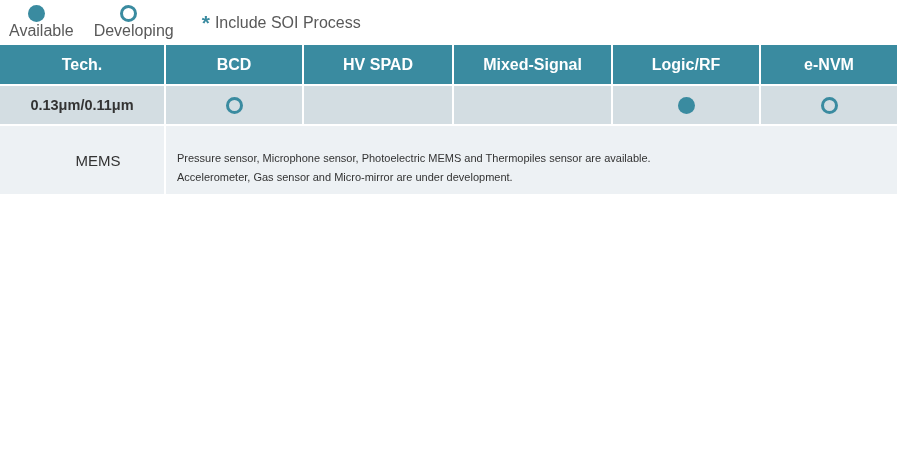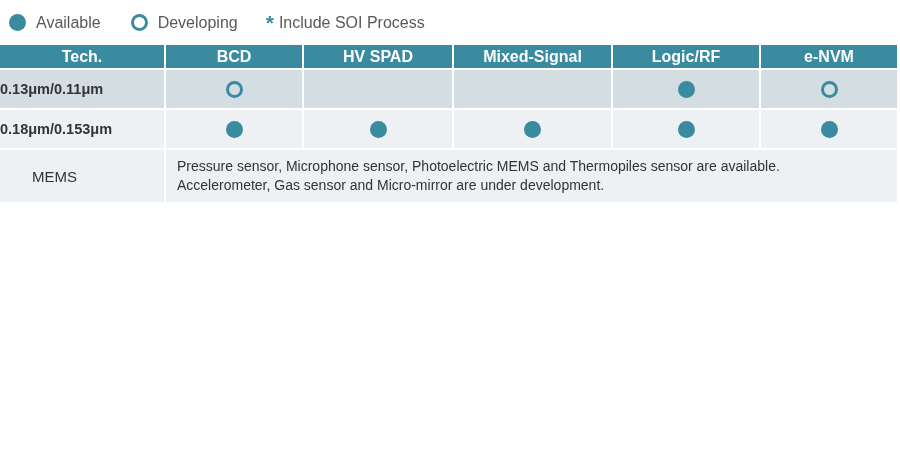--- a/index.html
+++ b/index.html
@@ -6,43 +6,43 @@
     --teal:#3a8ba0; --row-dark:#d3dde2; --row-light:#edf1f4;
     --header-text:#ffffff; --label-text:#333333; --legend-text:#595959;
   }
   *{box-sizing:border-box;}
   html,body{margin:0;padding:0;background:#ffffff;}
   body{width:900px;height:473px;overflow:hidden;font-family:"Liberation Sans",sans-serif;}
   .page{width:900px;height:473px;}
 
   
   .legend{height:45px;display:flex;align-items:center;padding-left:9px;color:var(--legend-text,#595959);font-size:16px;}
-  .legend-item{display:flex;align-items:center;}
+  .legend-item{display:flex;align-items:center;flex-direction:column;}
   .legend .dot{margin-right:10px;}
-  .legend-gap{margin-left:30px;text-align:right;}
+  .legend-gap{margin-left:20px;text-align:right;}
   .soi-note{display:flex;align-items:flex-start;margin-left:28px;}
   .soi-note .star{color:var(--teal,#3a8ba0);font-weight:bold;font-size:21px;line-height:18px;margin-right:5px;}
 
   
   .dot{display:inline-block;width:17px;height:17px;border-radius:50%;vertical-align:middle;}
   .dot.filled{background:var(--teal,#3a8ba0);}
   .dot.hollow{background:transparent;border:3px solid var(--teal,#3a8ba0);}
   .soi-star{color:var(--teal,#3a8ba0);font-weight:bold;font-size:20px;vertical-align:top;line-height:14px;display:inline-block;margin-left:1px;}
 
   
   table{width:897px;border-collapse:collapse;table-layout:fixed;}
   th,td{border-right:2px solid #ffffff;border-bottom:2px solid #ffffff;padding:0;}
   th:last-child,td:last-child{border-right:none;text-align:center;}
-  thead th{background:var(--teal,#3a8ba0);color:var(--header-text,#ffffff);font-size:16px;font-weight:bold;height:24px;text-align:center;}
+  thead th{background:var(--teal,#3a8ba0);color:var(--header-text,#ffffff);font-size:16px;font-weight:bold;height:40px;text-align:center;}
   tbody tr.dark td{background:var(--row-dark,#d3dde2);}
   tbody tr.light td{background:var(--row-light,#edf1f4);}
-  td.tech-label{height:40px;color:var(--label-text,#333333);font-size:14.5px;font-weight:600;}
+  td.tech-label{height:40px;text-align:center;color:var(--label-text,#333333);font-size:14.5px;font-weight:600;}
   td.tech-label.plain{font-weight:400;font-size:15px;padding-left:32px;}
   td.dot-cell{text-align:center;vertical-align:middle;}
-  td.text-cell{color:var(--label-text,#333333);font-size:14px;line-height:19px;padding:7px 10px 7px 11px;text-align:left;vertical-align:middle;}
+  td.text-cell{color:var(--label-text,#333333);font-size:11px;line-height:19px;padding:23px 10px 7px 11px;text-align:left;vertical-align:middle;}
 </style>
 </head>
 <body>
 
 <div class="page">
 
   <div class="legend">
     <span class="legend-item">
       <span class="dot filled"></span>
       <span>Available</span>
@@ -79,28 +79,20 @@
     <tbody id="table-body">
         <tr class="dark">
           <td class="tech-label">0.13μm/0.11μm</td>
           <td class="dot-cell"><span class="dot hollow"></span></td>
           <td class="dot-cell"></td>
           <td class="dot-cell"></td>
           <td class="dot-cell"><span class="dot filled"></span></td>
           <td class="dot-cell"><span class="dot hollow"></span></td>
         </tr>
         <tr class="light">
-          <td class="tech-label">0.18μm/0.153μm</td>
-          <td class="dot-cell"><span class="dot filled"></span></td>
-          <td class="dot-cell"><span class="dot filled"></span></td>
-          <td class="dot-cell"><span class="dot filled"></span></td>
-          <td class="dot-cell"><span class="dot filled"></span></td>
-          <td class="dot-cell"><span class="dot filled"></span></td>
-        </tr>
-        <tr class="light">
           <td class="tech-label plain">MEMS</td>
           <td class="text-cell" colspan="5">
             <div>Pressure sensor, Microphone sensor, Photoelectric MEMS and Thermopiles sensor are available.</div>
             <div>Accelerometer, Gas sensor and Micro-mirror are under development.</div>
           </td>
         </tr>
       </tbody>
   </table>
 
 </div>

